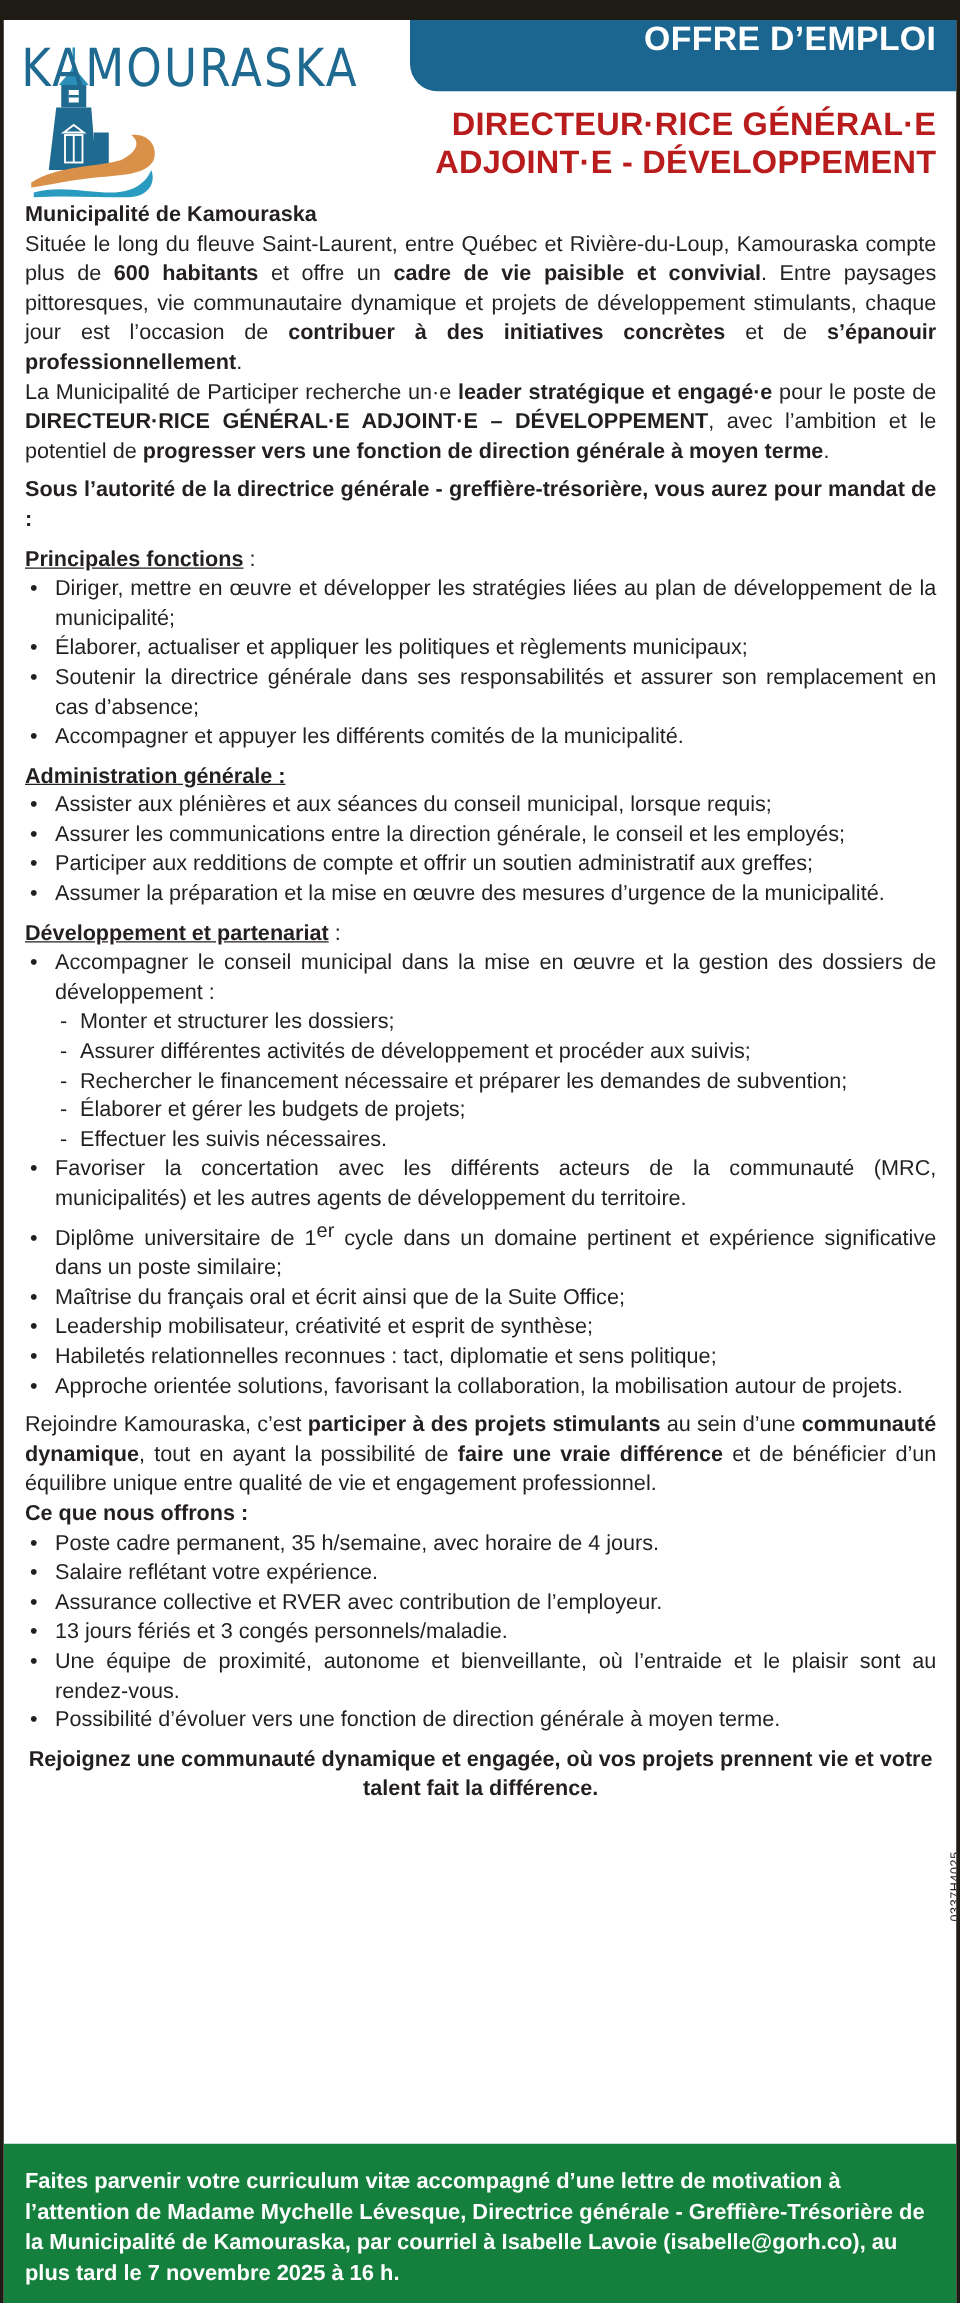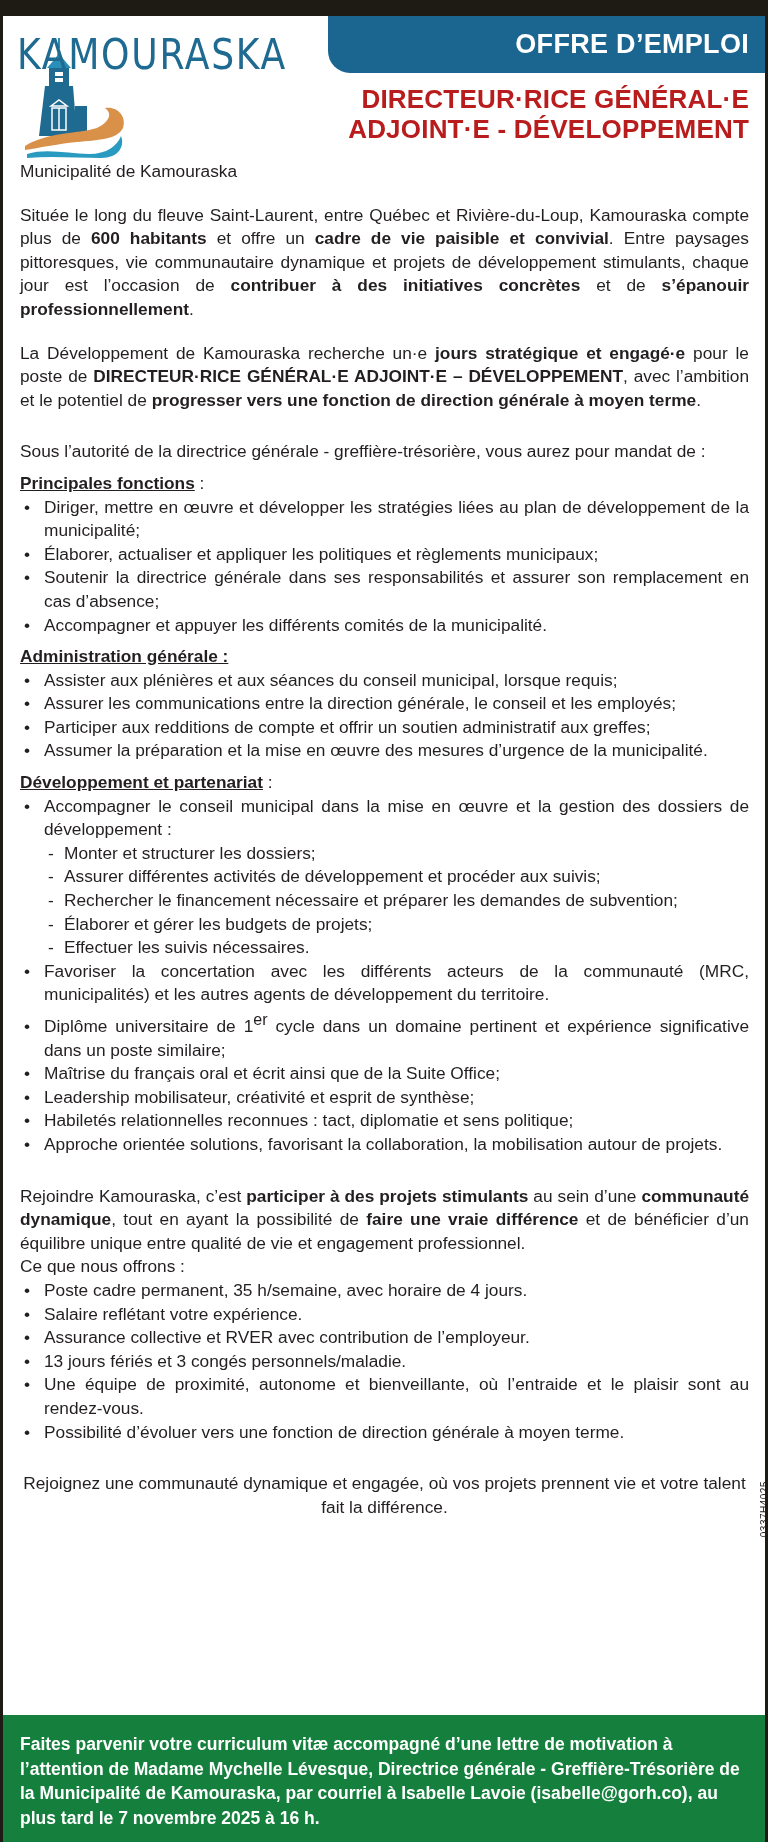--- a/index.html
+++ b/index.html
@@ -14,34 +14,34 @@
     .logo { position: absolute; left: 14px; top: 12px; width: 280px; height: 120px; }
     .logo-text {
       position: absolute; left: 0; top: 2px; font-family: "DejaVu Sans", sans-serif;
       font-size: 42px; color: #1f6a91; letter-spacing: 1px; font-weight: normal;
       transform: scaleX(0.86); transform-origin: left top; white-space: nowrap;
     }
     .logo-mark { position: absolute; left: 0; top: 8px; width: 110px; height: 122px; }
     .banner {
       position: absolute; left: 325px; top: 0; width: 437px; height: 57px;
       background: #1b6690; border-bottom-left-radius: 22px;
-      display: flex; align-items: center; justify-content: flex-end; padding-right: 16px;
+      display: flex; align-items: flex-start; justify-content: flex-end; padding-right: 16px;
     }
     .banner-text {
       color: #ffffff; font-weight: bold; font-size: 27px; letter-spacing: 0.3px;
     }
     .job-title {
       position: absolute; right: 16px; top: 68px; text-align: right;
       color: #b91c1c; font-weight: bold; font-size: 26px; line-height: 30px; letter-spacing: 0.2px;
     }
     
     .content { padding: 4px 16px 0 17px; font-size: 17.3px; line-height: 23.6px; }
-    .content p { text-align: justify; margin-top: 20px; }
+    .content p { text-align: justify; }
     .content b, .content strong { font-weight: bold; }
-    .h { font-weight: normal; }
+    .h { font-weight: bold; }
     .u { text-decoration: underline; font-weight: bold; }
     .gap { height: 8px; }
     ul.bul { list-style: none; }
     ul.bul > li { position: relative; padding-left: 24px; text-align: justify; }
     ul.bul > li::before {
       content: "•"; position: absolute; left: 4px; top: 0;
     }
     ul.dash { list-style: none; margin-left: 0; }
     ul.dash > li { position: relative; padding-left: 20px; }
     ul.dash > li::before { content: "-"; position: absolute; left: 4px; }
@@ -95,21 +95,21 @@
     <div class="job-title">
       <div>DIRECTEUR·RICE GÉNÉRAL·E</div>
       <div>ADJOINT·E - DÉVELOPPEMENT</div>
     </div>
   </div>
 
   <div class="content">
 
     <div class="h">Municipalité de Kamouraska</div>
     <p><span>Située le long du fleuve Saint-Laurent, entre Québec et Rivière-du-Loup, Kamouraska compte plus de </span><b>600 habitants</b><span> et offre un </span><b>cadre de vie paisible et convivial</b><span>. Entre paysages pittoresques, vie communautaire dynamique et projets de développement stimulants, chaque jour est l’occasion de </span><b>contribuer à des initiatives concrètes</b><span> et de </span><b>s’épanouir professionnellement</b><span>.</span></p>
-    <p><span>La Développement de Kamouraska recherche un·e </span><b>jours stratégique et engagé·e</b><span> pour le poste de </span><b>DIRECTEUR·RICE GÉNÉRAL·E ADJOINT·E – DÉVELOPPEMENT</b><span>, avec l’ambition et le potentiel de </span><b>progresser vers une fonction de direction générale à moyen terme</b><span>.</span></p>
+    <p><span>La Municipalité de Participer recherche un·e </span><b>leader stratégique et engagé·e</b><span> pour le poste de </span><b>DIRECTEUR·RICE GÉNÉRAL·E ADJOINT·E – DÉVELOPPEMENT</b><span>, avec l’ambition et le potentiel de </span><b>progresser vers une fonction de direction générale à moyen terme</b><span>.</span></p>
 
     <div class="gap"></div>
     <p class="h">Sous l’autorité de la directrice générale - greffière-trésorière, vous aurez pour mandat de :</p>
 
     <div class="gap"></div>
     <div>
       <span class="u">Principales fonctions</span><span> :</span>
     </div>
     <ul class="bul">
         <li>Diriger, mettre en œuvre et développer les stratégies liées au plan de développement de la municipalité;</li>

